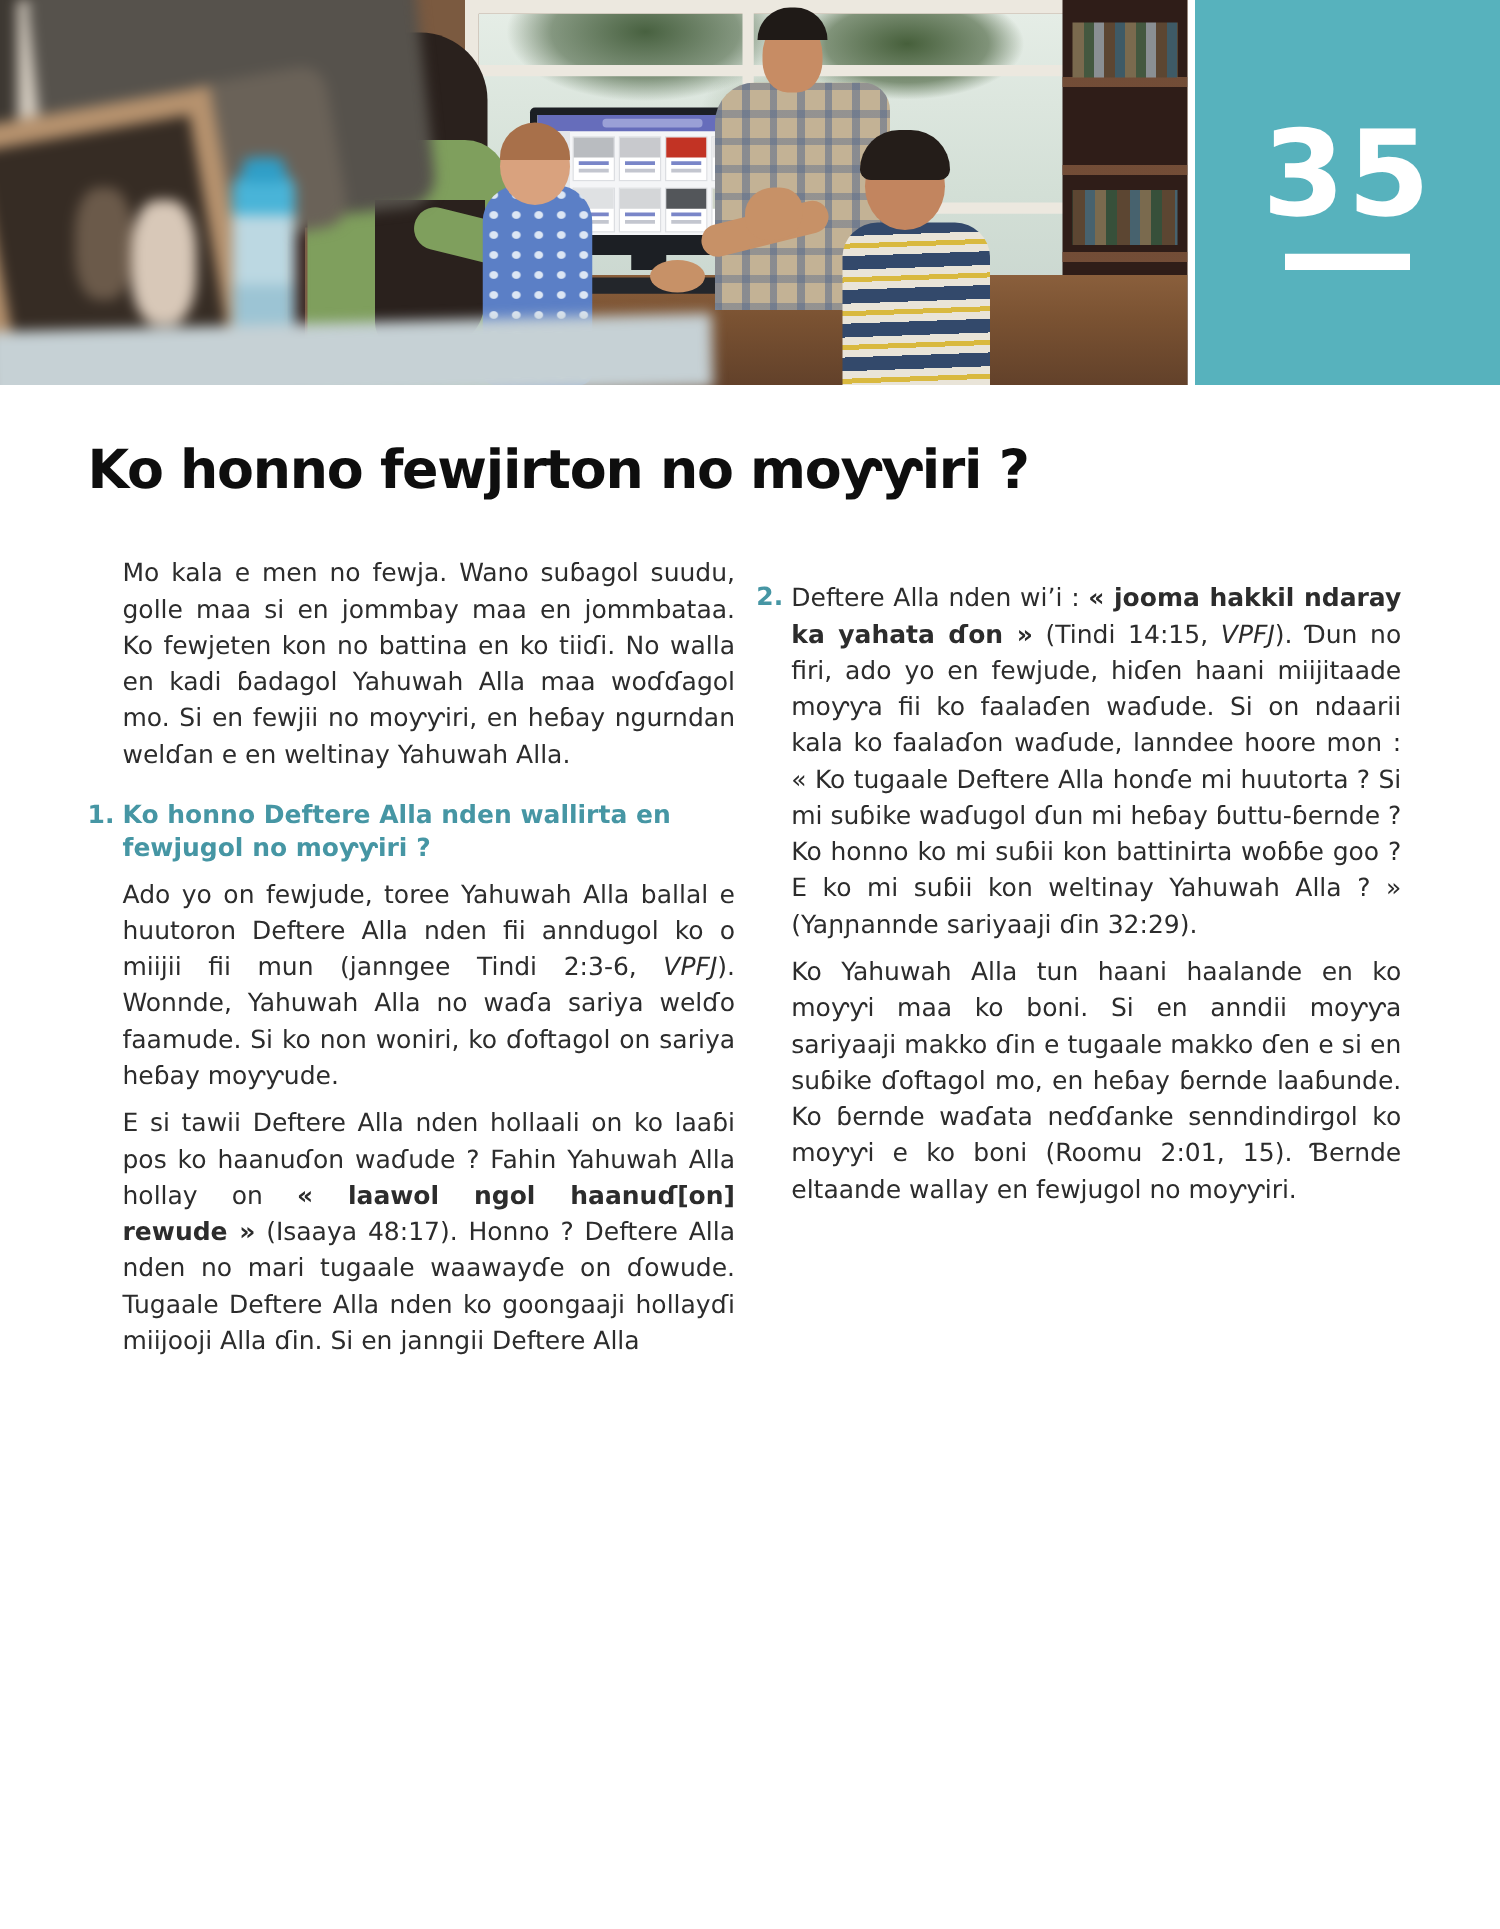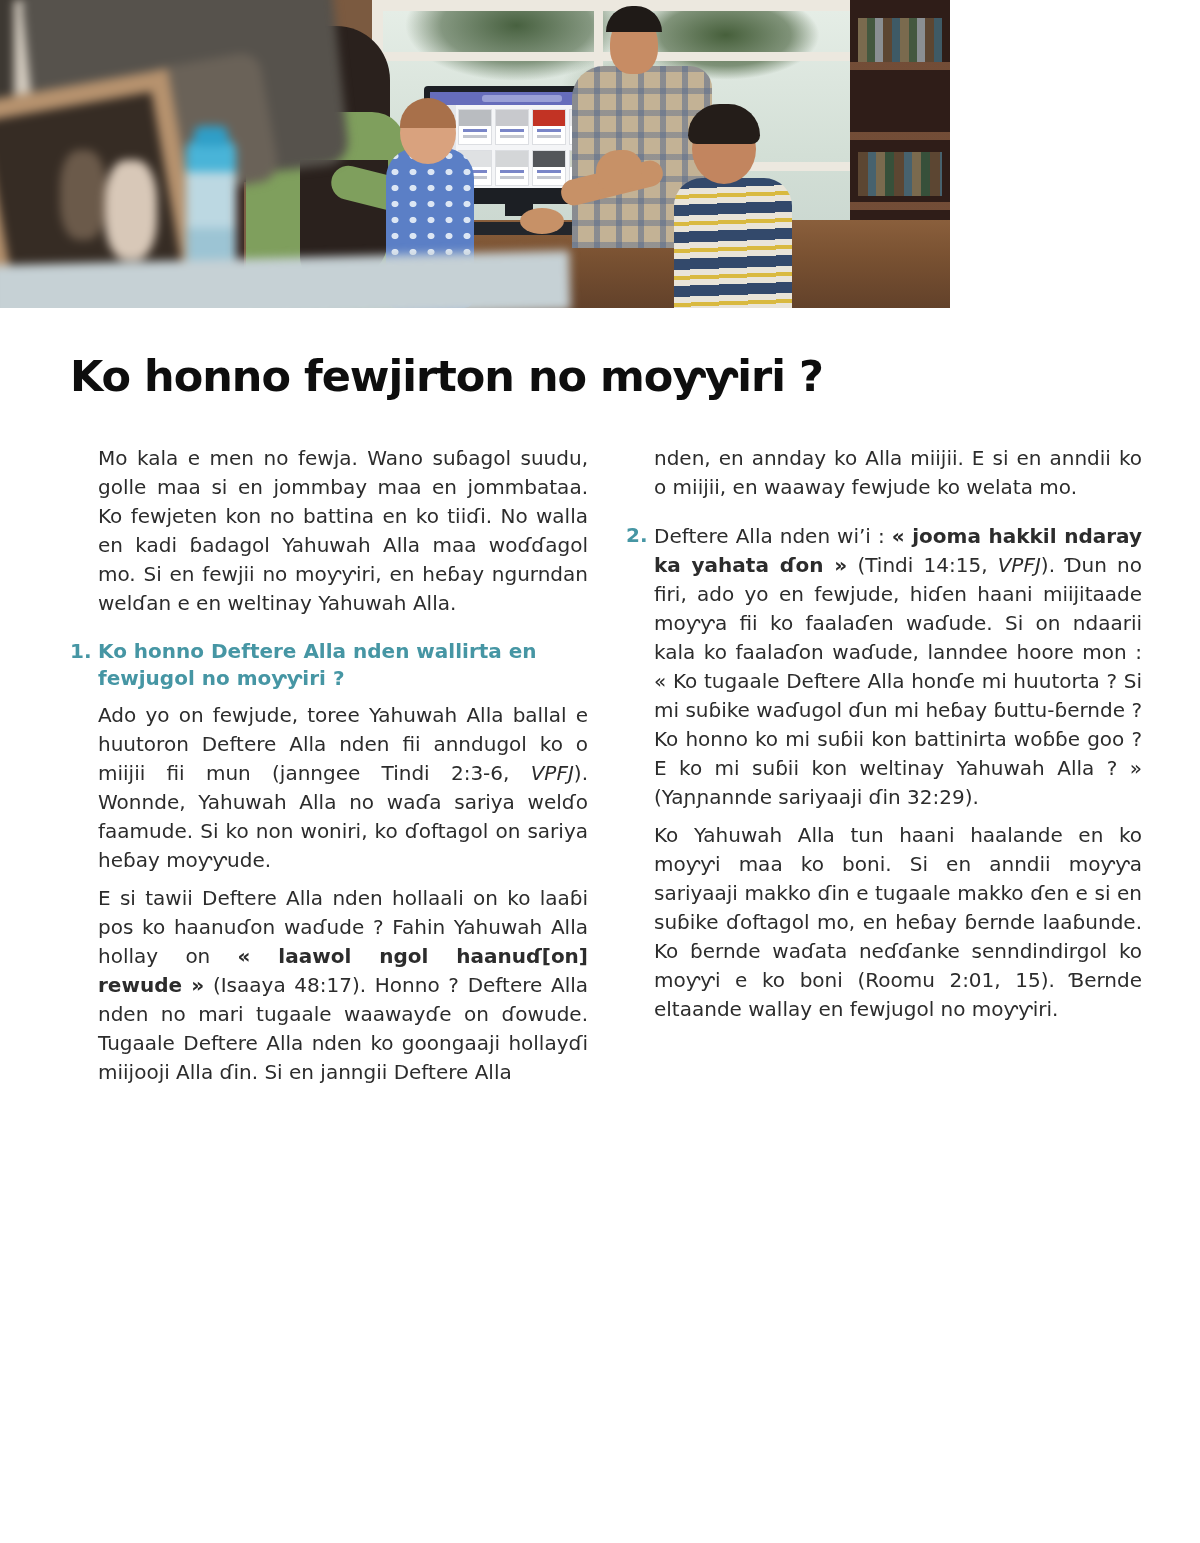--- a/index.html
+++ b/index.html
@@ -114,21 +114,21 @@
     display:flex;flex-direction:column;align-items:center;justify-content:center;
   }
   .badge-num{font-size:95px;font-weight:bold;color:#ffffff;line-height:1;letter-spacing:2px;}
   .badge-line{width:100px;height:13px;background:#ffffff;margin-top:15px;}
   
   .page-title{
     margin:45px 0 0 70px;
     font-size:43px;font-weight:bold;color:var(--title_text,#0e0e0e);
     letter-spacing:-1px;line-height:1.1;
   }
-  .columns{display:flex;gap:39px;margin:44px 0 0 70px;}
+  .columns{display:flex;gap:18px;margin:44px 0 0 70px;}
   .col-left{width:518px;padding-left:28px;}
   .col-right{width:515px;padding-left:27px;}
   .body-text{
     margin:0 0 9px;font-size:20px;line-height:29px;
     text-align:justify;color:var(--body_text,#2c2c2c);
   }
   .section-head{
     position:relative;margin:20px 0 9px;
     font-size:20px;line-height:27px;font-weight:bold;
     color:var(--section_heading,#4696a4);
@@ -194,36 +194,39 @@
       <div class="fg-bag"></div>
       <div class="fg-bag2"></div>
       <div class="fg-frame"></div>
       <div class="fg-photo-blob1"></div>
       <div class="fg-photo-blob2"></div>
       <div class="fg-bottle"></div>
       <div class="fg-bottle-cap"></div>
       <div class="fg-table"></div>
     </div>
   </div>
+  <div class="badge">
+    <div class="badge-num">35</div>
+    <div class="badge-line"></div>
+  </div>
 </div>
 
 <h1 class="page-title">Ko honno fewjirton no moƴƴiri&nbsp;?</h1>
 
 <div class="columns">
   <div class="col-left">
     <p class="body-text"><span>Mo kala e men no fewja. Wano suɓagol suudu, golle maa si en jommbay maa en jommbataa. Ko fewjeten kon no battina en ko tiiɗi. No walla en kadi ɓadagol Yahuwah Alla maa woɗɗagol mo. Si en fewjii no moƴƴiri, en heɓay ngurndan welɗan e en weltinay Yahuwah Alla.</span></p>
     <h2 class="section-head">
       <span class="sec-num">1.</span>
       <span class="sec-title">Ko honno Deftere Alla nden wallirta en
 fewjugol no moƴƴiri&nbsp;?</span>
     </h2>
     <p class="body-text"><span>Ado yo on fewjude, toree Yahuwah Alla ballal e huutoron Deftere Alla nden fii anndugol ko o miijii fii mun (janngee Tindi 2:3-6, </span><span class="i">VPFJ</span><span>). Wonnde, Yahuwah Alla no waɗa sariya welɗo faamude. Si ko non woniri, ko ɗoftagol on sariya heɓay moƴƴude.</span></p>
     <p class="body-text"><span>E si tawii Deftere Alla nden hollaali on ko laaɓi pos ko haanuɗon waɗude&nbsp;? Fahin Yahuwah Alla hollay on </span><span class="b">«&nbsp;laawol ngol haanuɗ[on] rewude&nbsp;»</span><span> (Isaaya 48:17). Honno&nbsp;? Deftere Alla nden no mari tugaale waawayɗe on ɗowude. Tugaale Deftere Alla nden ko goongaaji hollayɗi miijooji Alla ɗin. Si en janngii Deftere Alla</span></p>
   </div>
   <div class="col-right">
-    <p class="body-text"><span>nden, en annday ko Alla miijii. E si en anndii ko o miijii, en waaway fewjude ko welata mo.</span></p>
     <h2 class="section-head">
       <span class="sec-num">2.</span>
     </h2>
     <p class="body-text"><span>Deftere Alla nden wi’i&nbsp;: </span><span class="b">«&nbsp;jooma hakkil ndaray ka yahata ɗon&nbsp;»</span><span> (Tindi 14:15, </span><span class="i">VPFJ</span><span>). Ɗun no firi, ado yo en fewjude, hiɗen haani miijitaade moƴƴa fii ko faalaɗen waɗude. Si on ndaarii kala ko faalaɗon waɗude, lanndee hoore mon&nbsp;: «&nbsp;Ko tugaale Deftere Alla honɗe mi huutorta&nbsp;? Si mi suɓike waɗugol ɗun mi heɓay ɓuttu-ɓernde&nbsp;? Ko honno ko mi suɓii kon battinirta woɓɓe goo&nbsp;? E ko mi suɓii kon weltinay Yahuwah Alla&nbsp;?&nbsp;» (Yaɲɲannde sariyaaji ɗin 32:29).</span></p>
     <p class="body-text"><span>Ko Yahuwah Alla tun haani haalande en ko moƴƴi maa ko boni. Si en anndii moƴƴa sariyaaji makko ɗin e tugaale makko ɗen e si en suɓike ɗoftagol mo, en heɓay ɓernde laaɓunde. Ko ɓernde waɗata neɗɗanke senndindirgol ko moƴƴi e ko boni (Roomu 2:01, 15). Ɓernde eltaande wallay en fewjugol no moƴƴiri.</span></p>
   </div>
 </div>
 
 </body></html>

